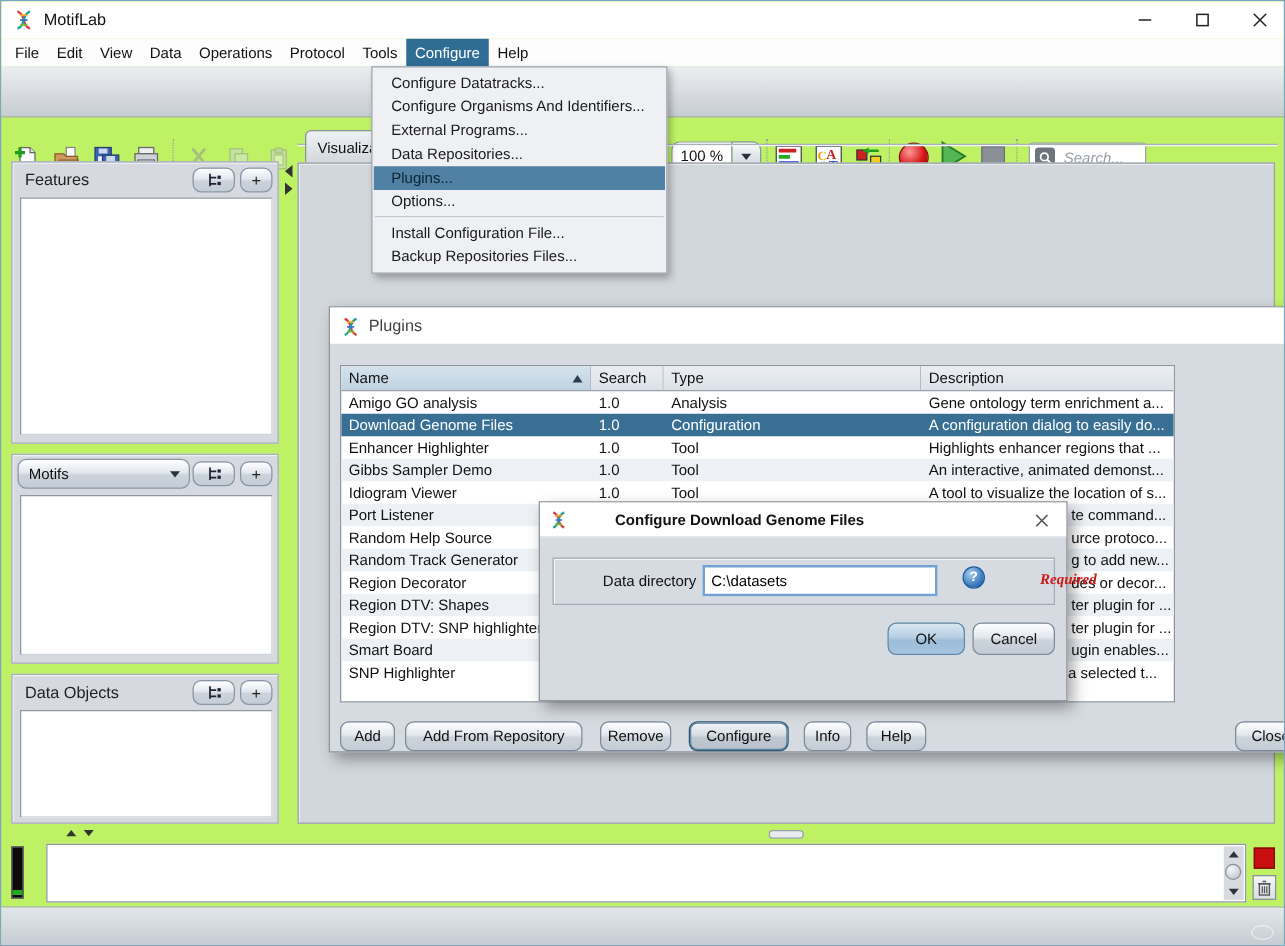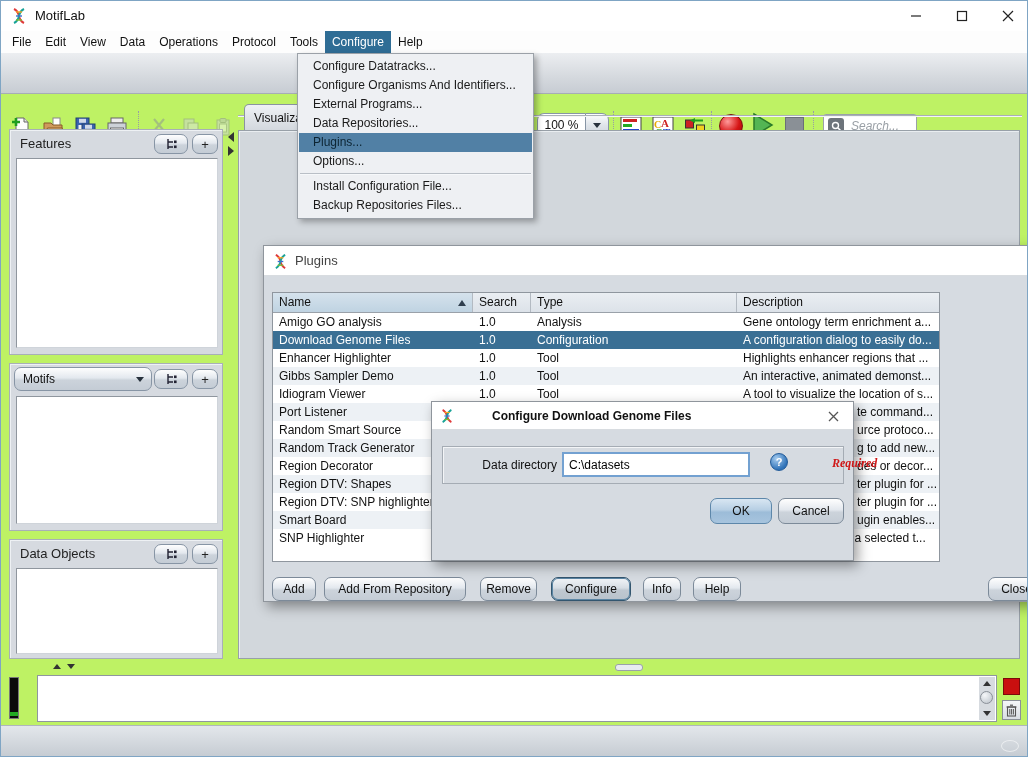--- a/index.html
+++ b/index.html
@@ -439,21 +439,21 @@
           <div class="td c2">Tool</div>
           <div class="td c3">A tool to visualize the location of s...</div>
       </div>
       <div class="trow alt">
         <div class="td c0">Port Listener</div>
           <div class="td c1"></div>
           <div class="td c2"></div>
           <div class="td c3 frag">te command...</div>
       </div>
       <div class="trow">
-        <div class="td c0">Random Smart Source</div>
+        <div class="td c0">Random Help Source</div>
           <div class="td c1"></div>
           <div class="td c2"></div>
           <div class="td c3 frag">urce protoco...</div>
       </div>
       <div class="trow alt">
         <div class="td c0">Random Track Generator</div>
           <div class="td c1"></div>
           <div class="td c2"></div>
           <div class="td c3 frag">g to add new...</div>
       </div>

